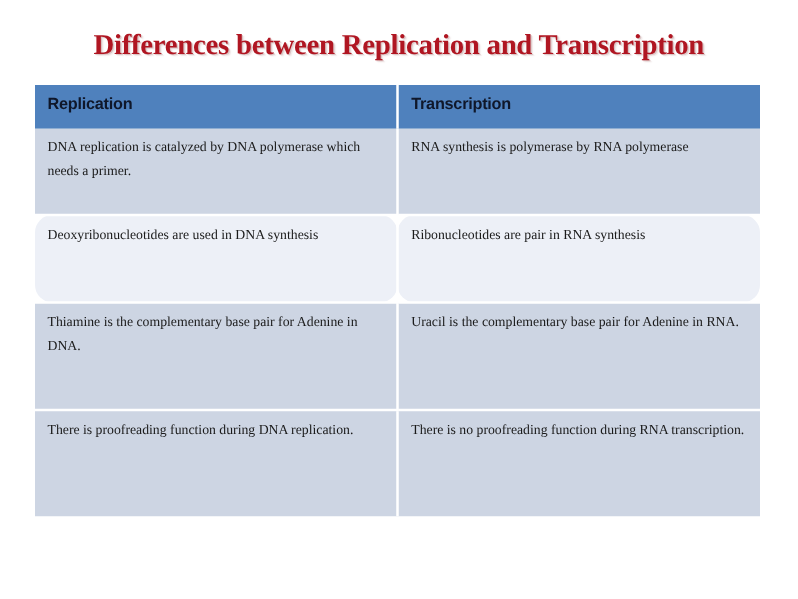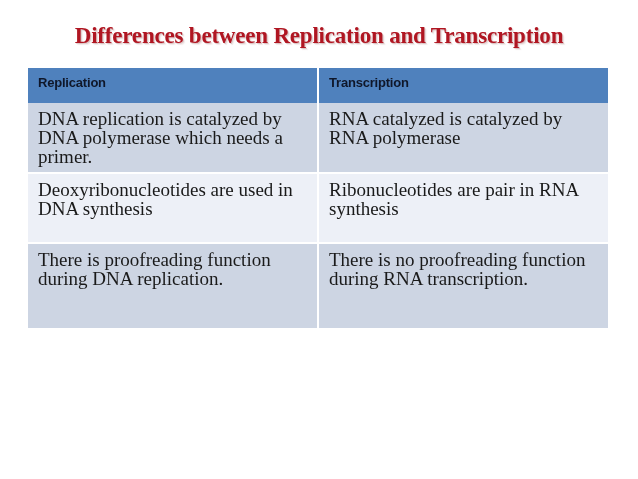--- a/index.html
+++ b/index.html
@@ -68,37 +68,37 @@
     border-right: 2px solid #ffffff;
     vertical-align: top;
     letter-spacing: -0.2px;
   }
   .diff-table thead th:last-child {
     border-right: none;
   }
 
   .diff-table tbody td {
     font-family: "Liberation Serif", "DejaVu Serif", serif;
-    font-size: 19px;
+    font-size: 11px;
     line-height: 19px;
     color: #1a1a1a;
     padding: 6px 10px 6px 10px;
     vertical-align: top;
     border-right: 2px solid #ffffff;
     border-bottom: 2px solid #ffffff;
   }
   .diff-table tbody td:last-child {
     border-right: none;
   }
 
   .diff-table tbody tr.shade-dark td { background: #CDD5E3; }
   .diff-table tbody tr.shade-light td { background: #EDF0F7; }
 
   .diff-table tbody tr.h-1 td { height: 56px; }
-  .diff-table tbody tr.h-2 td { height: 56px; }
+  .diff-table tbody tr.h-2 td { height: 56px; border-radius: 14px; }
   .diff-table tbody tr.h-3 td { height: 72px; }
   .diff-table tbody tr.h-4 td { height: 58px; }
   .diff-table tbody tr.h-5 td { height: 72px; }
   .diff-table tbody tr:last-child td { border-bottom: none; }
 </style>
 </head>
 <body>
 
 <div class="slide">
 
@@ -113,28 +113,32 @@
       <thead>
         <tr>
           <th>Replication</th>
           <th>Transcription</th>
         </tr>
       </thead>
       <tbody>
 
         <tr class="shade-dark h-1">
           <td>DNA replication is catalyzed by DNA polymerase which needs a primer.</td>
-          <td>RNA catalyzed is catalyzed by RNA polymerase</td>
+          <td>RNA synthesis is polymerase by RNA polymerase</td>
         </tr>
 
         <tr class="shade-light h-2">
           <td>Deoxyribonucleotides are used in DNA synthesis</td>
           <td>Ribonucleotides are pair in RNA synthesis</td>
         </tr>
 
+        <tr class="shade-dark h-3">
+          <td>Thiamine is the complementary base pair for Adenine in DNA.</td>
+          <td>Uracil is the complementary base pair for Adenine in RNA.</td>
+        </tr>
 
 
         <tr class="shade-dark h-5">
           <td>There is proofreading function during DNA replication.</td>
           <td>There is no proofreading function during RNA transcription.</td>
         </tr>
 
       </tbody>
     </table>
   </div>

